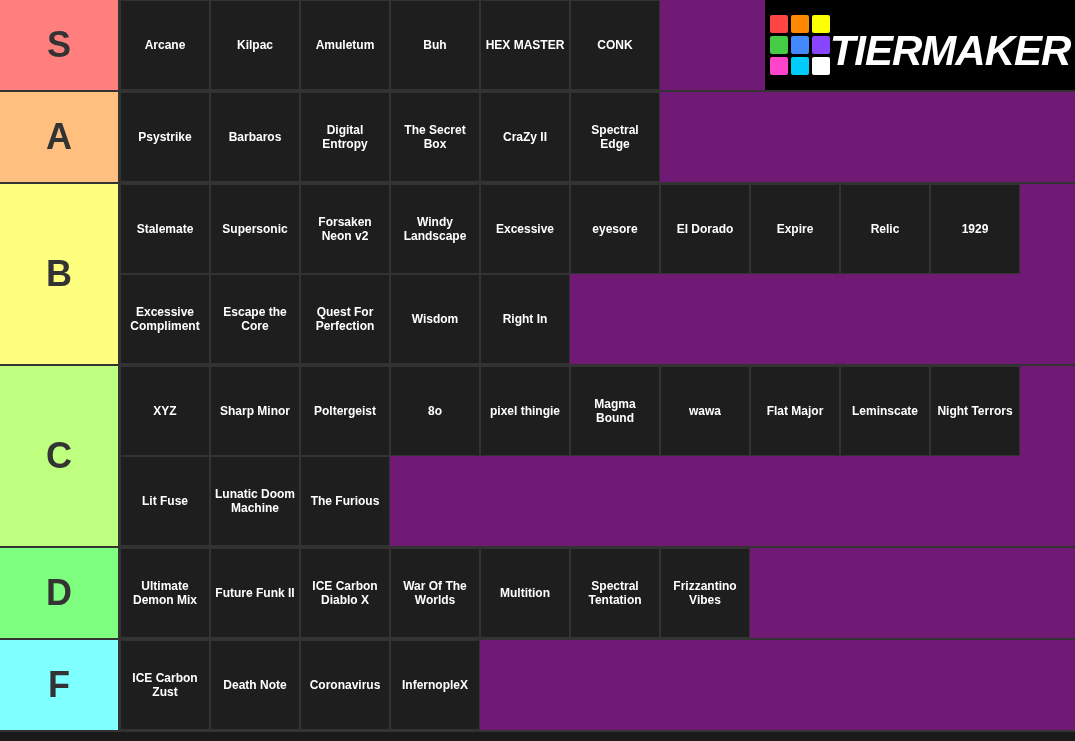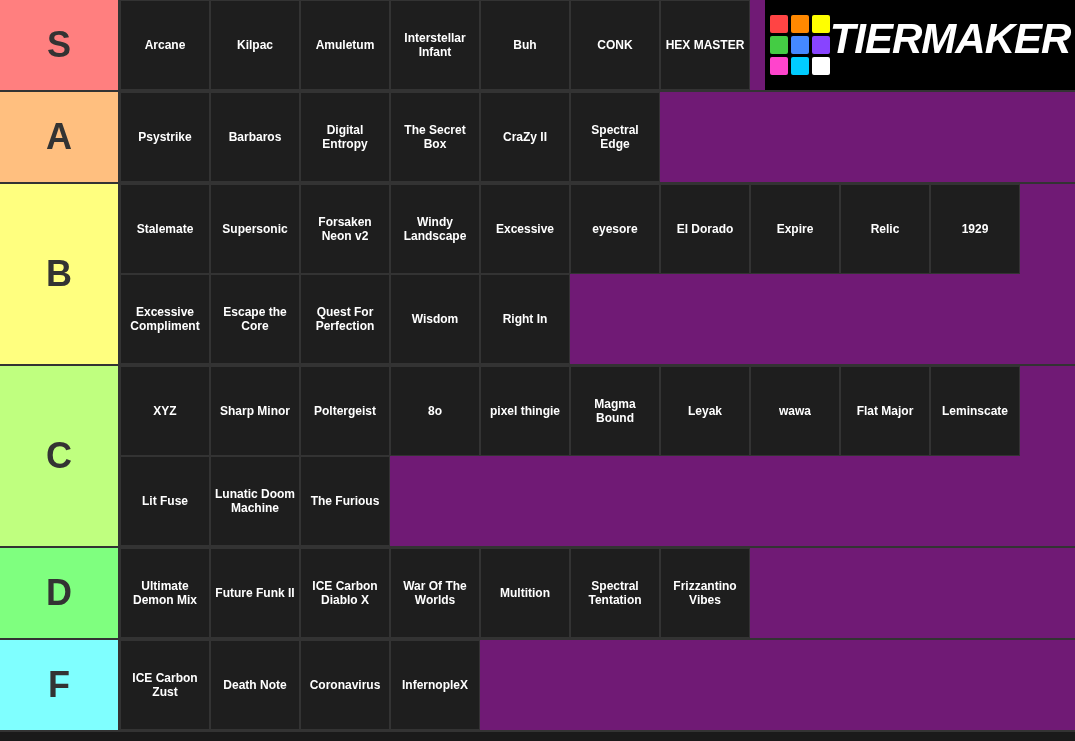--- a/index.html
+++ b/index.html
@@ -59,21 +59,21 @@
       min-width: 310px;
       background: #000;
       display: flex;
       align-items: center;
       justify-content: center;
       padding: 10px;
       flex-shrink: 0;
     }
     .logo-inner {
       display: flex;
-      align-items: flex-start;
+      align-items: flex-end;
       gap: 0;
     }
     .logo-grid {
       display: grid;
       grid-template-columns: repeat(3, 18px);
       grid-template-rows: repeat(3, 18px);
       gap: 3px;
     }
     .logo-cell-sq {
       width: 18px;
@@ -94,24 +94,23 @@
 <body>
 
 <div style="width:1075px;">
 
   <div class="tier-row" style="min-height:90px;">
     <div class="tier-label tier-s">S</div>
     <div class="tier-items" id="s-items">
         <div class="tier-item">Arcane</div>
         <div class="tier-item">Kilpac</div>
         <div class="tier-item">Amuletum</div>
-        <div class="tier-item">Interstellar Infant</div>
         <div class="tier-item">Buh</div>
+        <div class="tier-item">HEX MASTER</div>
         <div class="tier-item">CONK</div>
-        <div class="tier-item">HEX MASTER</div>
       </div>
     <div class="logo-cell">
       <div class="logo-inner">
         <div class="logo-grid">
           <div class="logo-cell-sq" style="background:#ff4444;"></div>
           <div class="logo-cell-sq" style="background:#ff8800;"></div>
           <div class="logo-cell-sq" style="background:#ffff00;"></div>
           <div class="logo-cell-sq" style="background:#44cc44;"></div>
           <div class="logo-cell-sq" style="background:#4488ff;"></div>
           <div class="logo-cell-sq" style="background:#8844ff;"></div>
@@ -158,24 +157,24 @@
       </div>
       <div class="tier-row">
         <div class="tier-label tier-c">C</div>
         <div class="tier-items">
           <div class="tier-item">XYZ</div>
           <div class="tier-item">Sharp Minor</div>
           <div class="tier-item">Poltergeist</div>
           <div class="tier-item">8o</div>
           <div class="tier-item">pixel thingie</div>
           <div class="tier-item">Magma Bound</div>
-          <div class="tier-item">Leyak</div>
           <div class="tier-item">wawa</div>
           <div class="tier-item">Flat Major</div>
           <div class="tier-item">Leminscate</div>
+          <div class="tier-item">Night Terrors</div>
           <div class="tier-item">Lit Fuse</div>
           <div class="tier-item">Lunatic Doom Machine</div>
           <div class="tier-item">The Furious</div>
         </div>
       </div>
       <div class="tier-row">
         <div class="tier-label tier-d">D</div>
         <div class="tier-items">
           <div class="tier-item">Ultimate Demon Mix</div>
           <div class="tier-item">Future Funk II</div>

